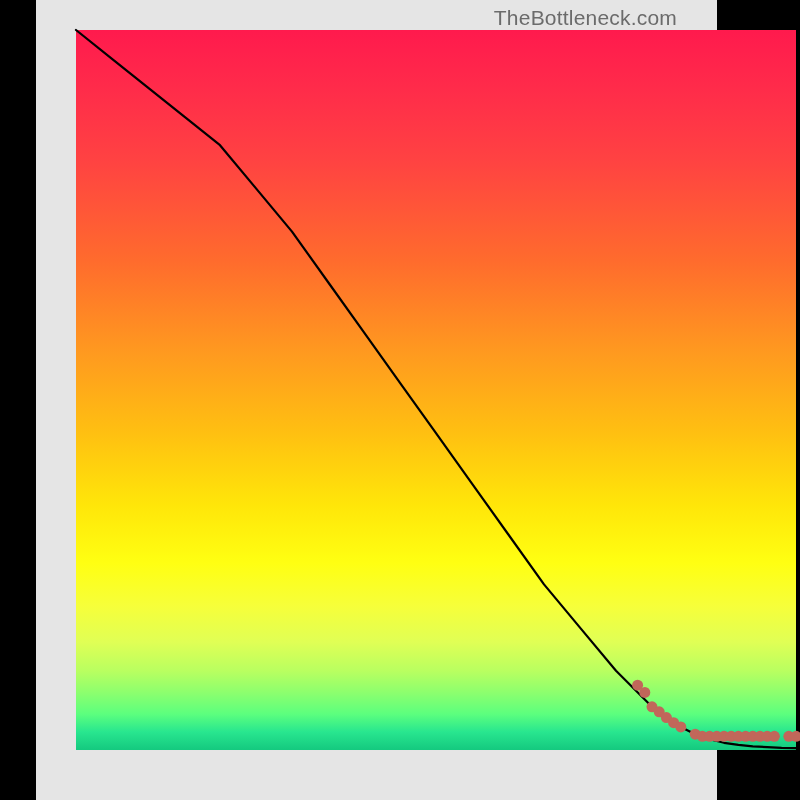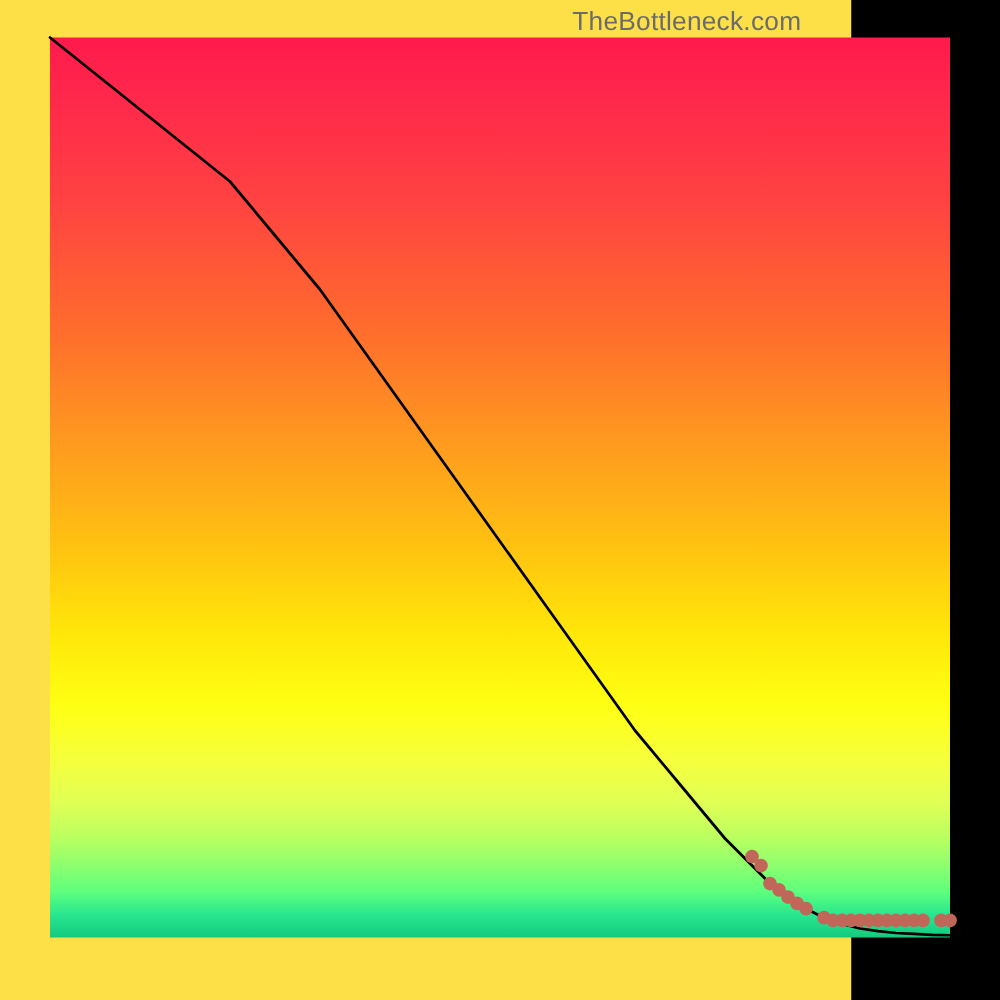--- a/index.html
+++ b/index.html
@@ -8,21 +8,22 @@
     width: 800px;
     height: 800px;
     background: #000;
     font-family: Arial, Helvetica, sans-serif;
     overflow: hidden;
   }
   .frame {
     position: relative;
     width: 681px;
     height: 800px;
-    background: #fde047;
+    background: #e5e5e5;
+    margin-left: 36px;
   }
   .plot-area {
     position: absolute;
     left: 40px;
     top: 30px;
     width: 720px;
     height: 720px;
     
     background: linear-gradient(
       to bottom,

